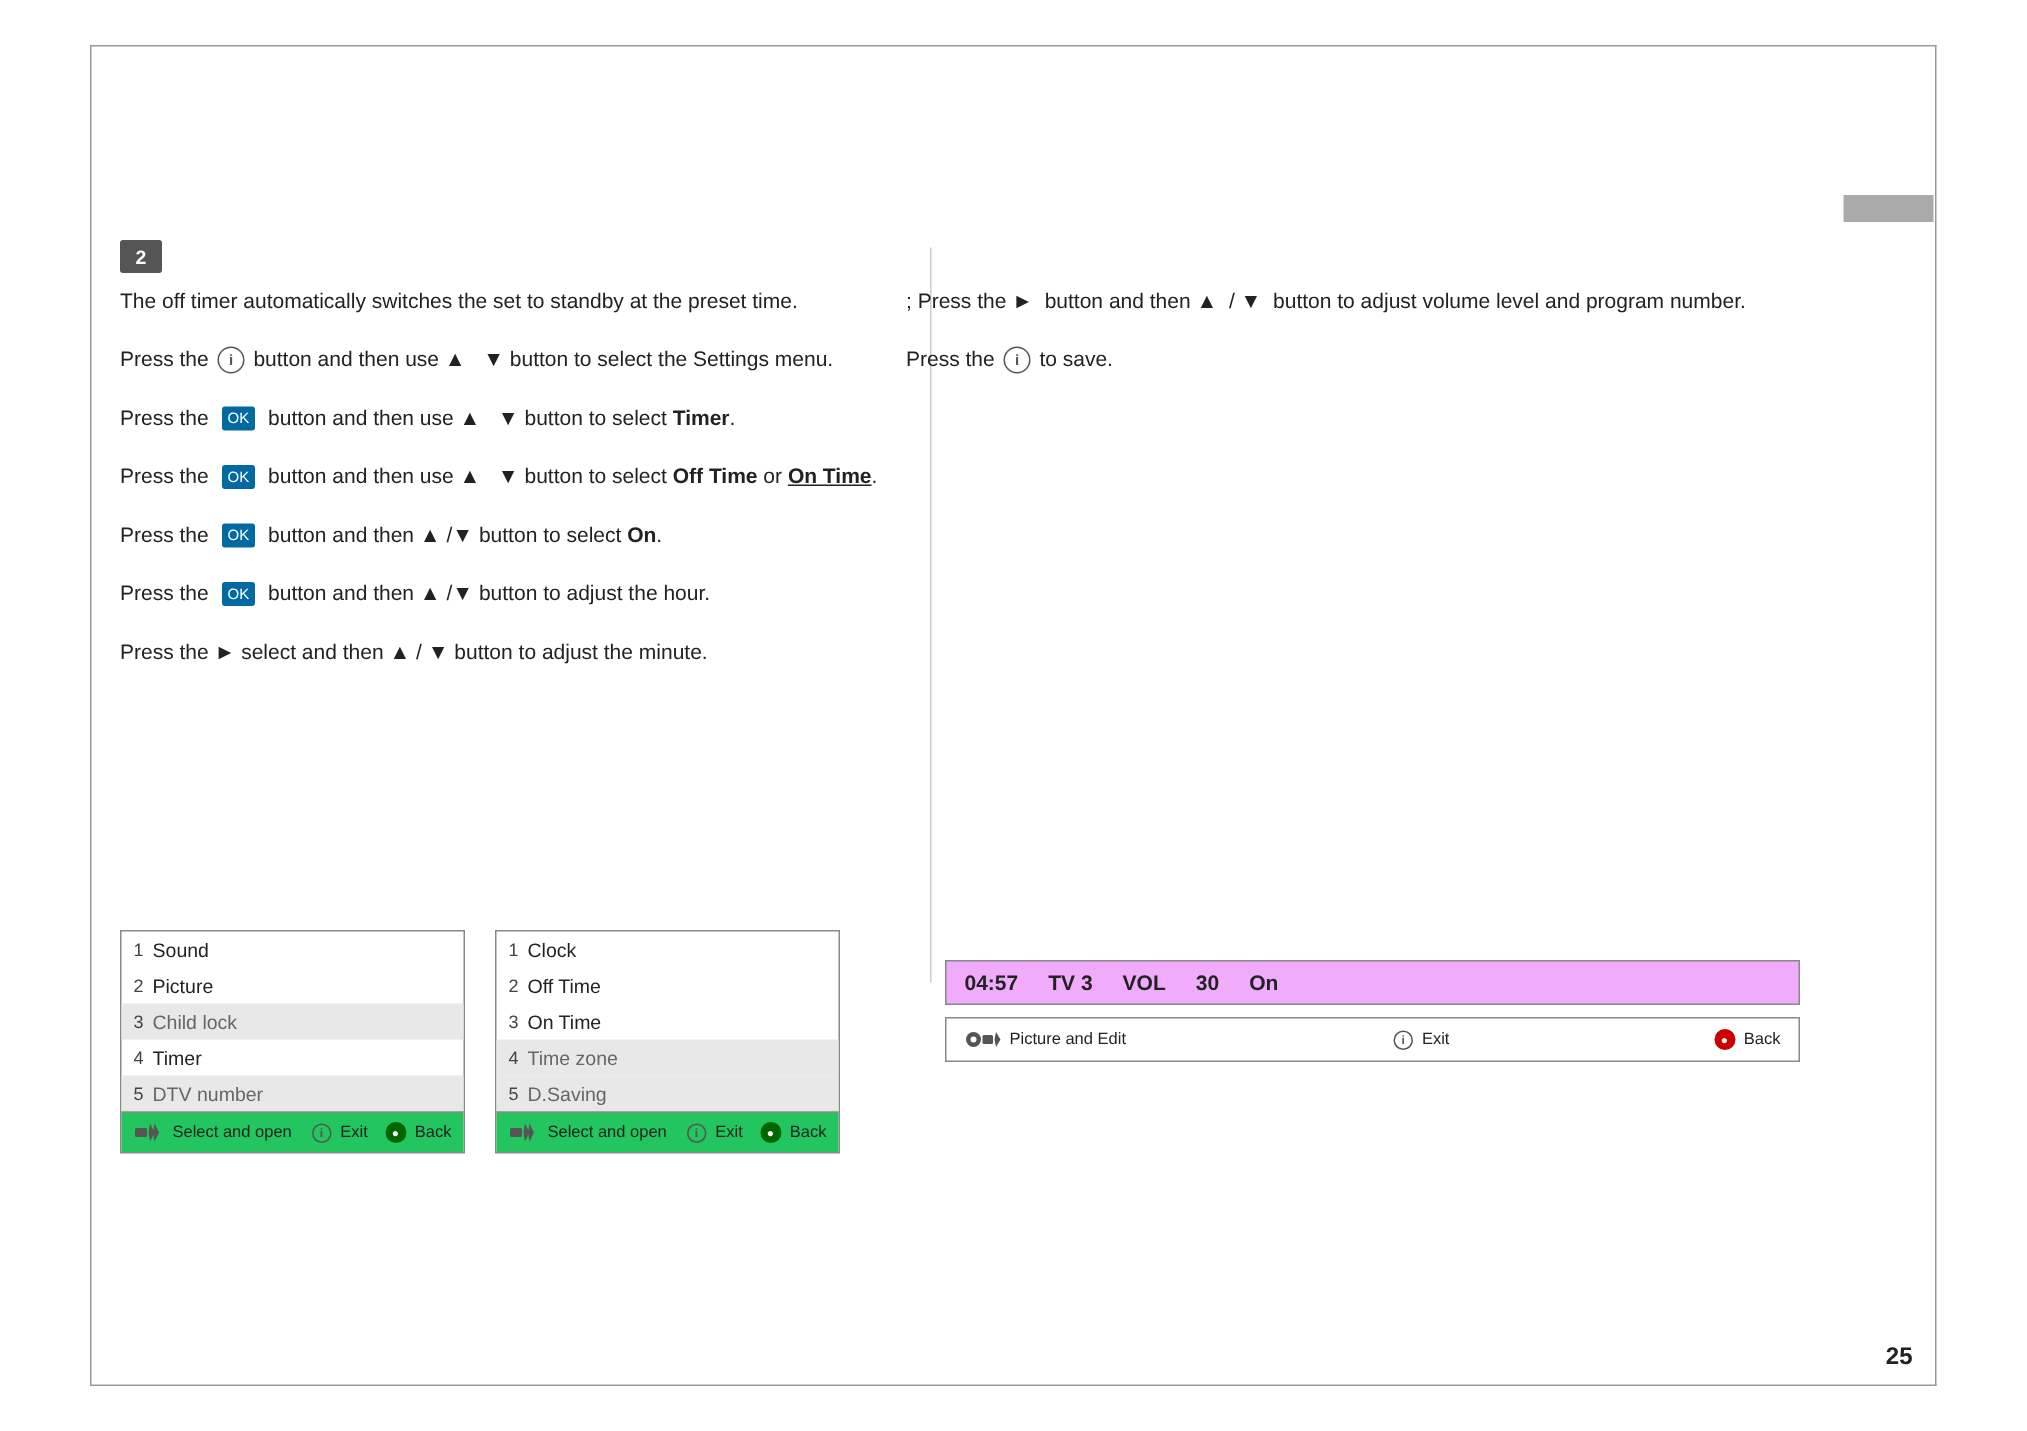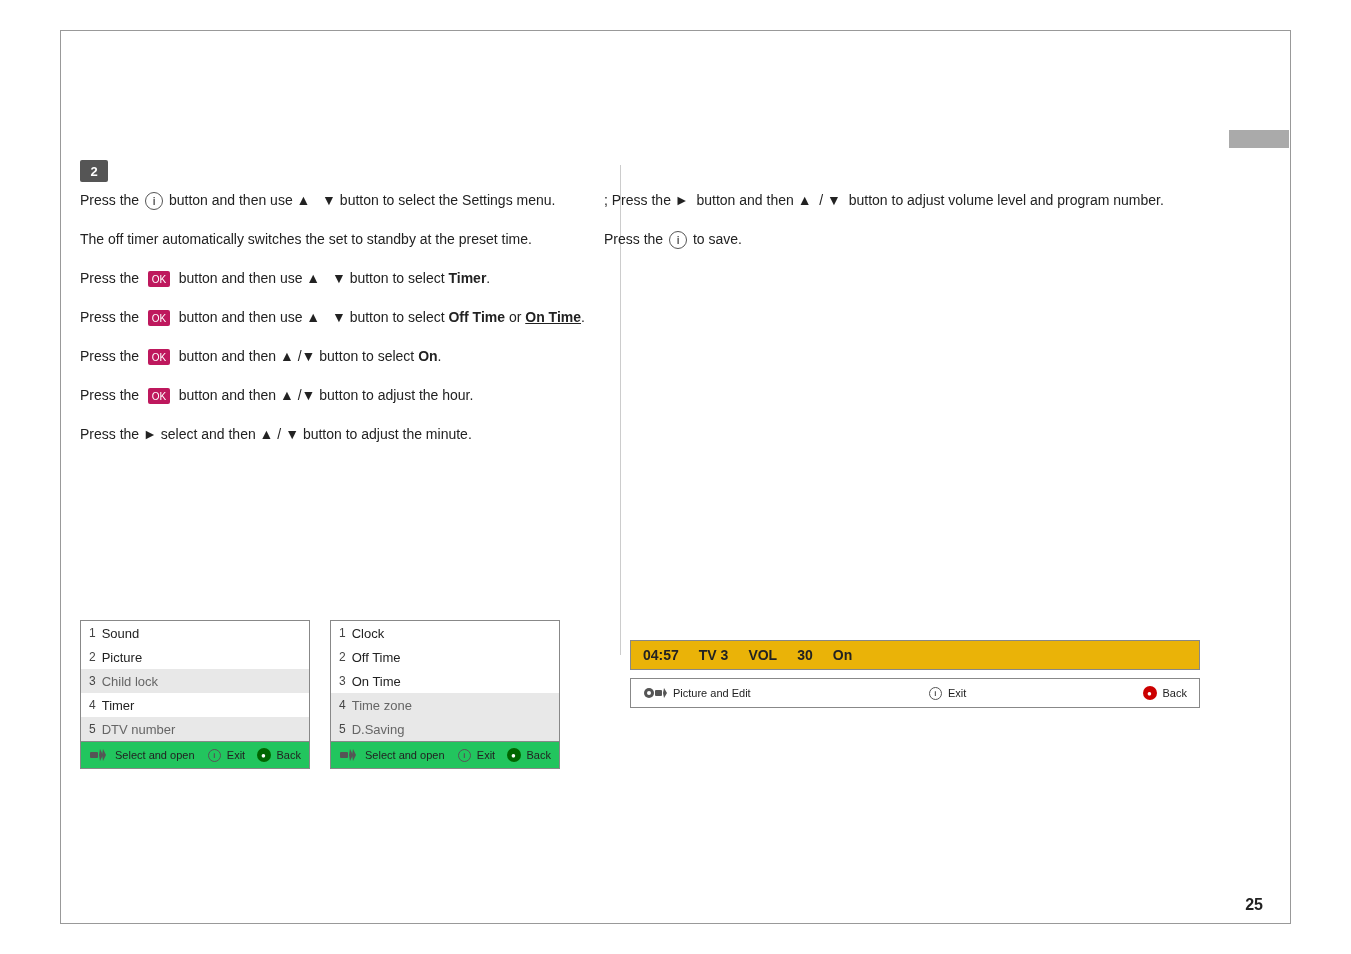--- a/index.html
+++ b/index.html
@@ -151,38 +151,38 @@
     }
 
     .status-display {
       border: 1.5px solid #888;
       padding: 6px 12px;
       display: flex;
       align-items: center;
       gap: 20px;
       font-size: 14px;
       font-weight: bold;
-      background: #eab308;
+      background: #f0abfc;
       margin-bottom: 8px;
     }
 
     .status-footer {
       border: 1.5px solid #888;
       padding: 6px 12px;
       display: flex;
       align-items: center;
       justify-content: space-between;
       background: #fff;
     }
 
     
     .page-number {
       position: absolute;
       bottom: 40px;
-      right: 88px;
+      right: 76px;
       font-size: 16px;
       font-weight: bold;
     }
 
     .red-circle {
       display: inline-flex;
       align-items: center;
       justify-content: center;
       width: 14px;
       height: 14px;
@@ -206,21 +206,21 @@
       margin-right: 2px;
     }
 
     
     .btn-inline {
       display: inline-flex;
       align-items: center;
       justify-content: center;
       width: 22px;
       height: 16px;
-      background: #be185d;
+      background: #0369a1;
       color: #fff;
       font-size: 10px;
       border-radius: 2px;
       vertical-align: middle;
       margin: 0 1px;
     }
 
   </style>
 </head>
 <body>
@@ -232,25 +232,25 @@
 
 <div class="gray-rect"></div>
 
 <div class="section-badge">2</div>
 
 <div class="vertical-divider"></div>
 
 <div class="left-column">
 
   <div class="text-line-spaced">
+    <span>The off timer automatically switches the set to standby at the preset time.</span>
+  </div>
+
+  <div class="text-line-spaced">
     Press the <span class="icon-circle">i</span> button and then use ▲ &nbsp; ▼ button to select the Settings menu.
-  </div>
-
-  <div class="text-line-spaced">
-    <span>The off timer automatically switches the set to standby at the preset time.</span>
   </div>
 
   <div class="text-line-spaced">
     Press the &nbsp;<span class="btn-inline">OK</span>&nbsp; button and then use ▲ &nbsp; ▼ button to select <strong>Timer</strong>.
   </div>
 
   <div class="text-line-spaced">
     Press the &nbsp;<span class="btn-inline">OK</span>&nbsp; button and then use ▲ &nbsp; ▼ button to select <strong>Off Time</strong> or <strong><u>On Time</u></strong>.
   </div>
 

